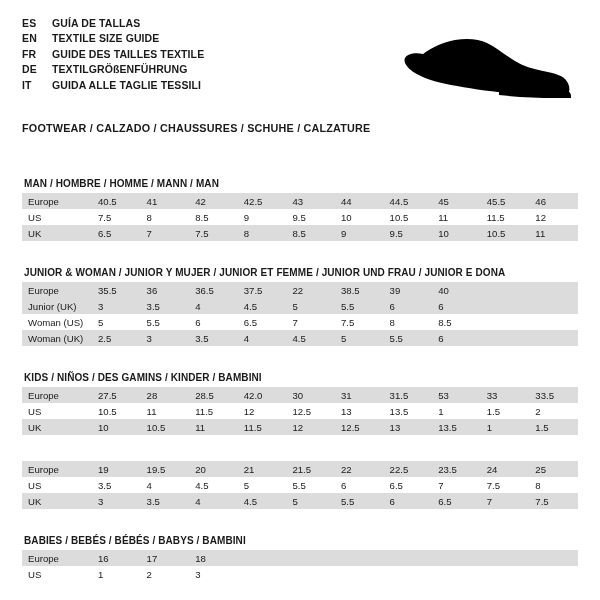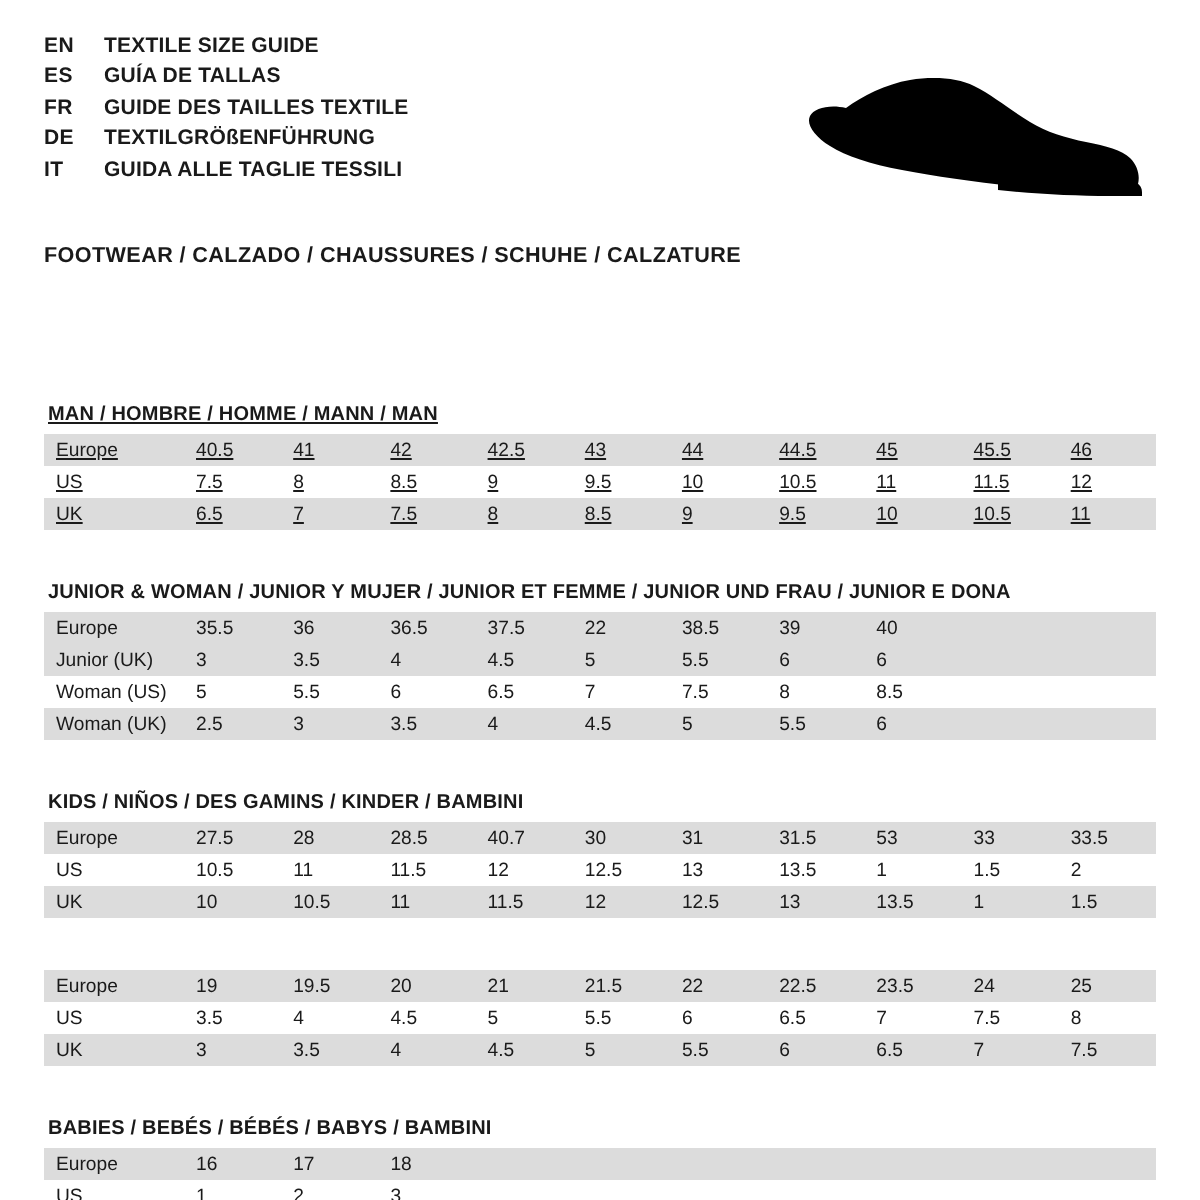--- a/index.html
+++ b/index.html
@@ -62,22 +62,21 @@
     letter-spacing: 0.2px;
     margin-top: 14px;
     margin-bottom: 0;
   }
 
   
   .group {
     margin-top: 26px;
   }
   .group.first {
-    margin-top: 68px;
-    text-decoration: underline;
+    margin-top: 44px;
   }
   .group-title {
     font-size: 10px;
     font-weight: bold;
     letter-spacing: 0.1px;
     margin-bottom: 4px;
     padding-left: 2px;
   }
   table.size {
     border-collapse: collapse;
@@ -109,26 +108,26 @@
   .babies table.size { width: 100%; }
 </style>
 </head>
 <body>
 
 <div class="page">
 
   <div class="header">
     <div class="lang-list">
         <div class="lang-row">
+          <span class="lang-code">ES</span>
+          <span class="lang-text">GUÍA DE TALLAS</span>
+        </div>
+        <div class="lang-row">
           <span class="lang-code">EN</span>
           <span class="lang-text">TEXTILE SIZE GUIDE</span>
-        </div>
-        <div class="lang-row">
-          <span class="lang-code">ES</span>
-          <span class="lang-text">GUÍA DE TALLAS</span>
         </div>
         <div class="lang-row">
           <span class="lang-code">FR</span>
           <span class="lang-text">GUIDE DES TAILLES TEXTILE</span>
         </div>
         <div class="lang-row">
           <span class="lang-code">DE</span>
           <span class="lang-text">TEXTILGRÖßENFÜHRUNG</span>
         </div>
         <div class="lang-row">
@@ -297,21 +296,21 @@
             <col>
             <col>
             <col>
           </colgroup>
           <tbody>
             <tr class="shaded">
               <td class="label">Europe</td>
               <td class="val">27.5</td>
               <td class="val">28</td>
               <td class="val">28.5</td>
-              <td class="val">40.7</td>
+              <td class="val">42.0</td>
               <td class="val">30</td>
               <td class="val">31</td>
               <td class="val">31.5</td>
               <td class="val">53</td>
               <td class="val">33</td>
               <td class="val">33.5</td>
             </tr>
             <tr class="plain">
               <td class="label">US</td>
               <td class="val">10.5</td>

